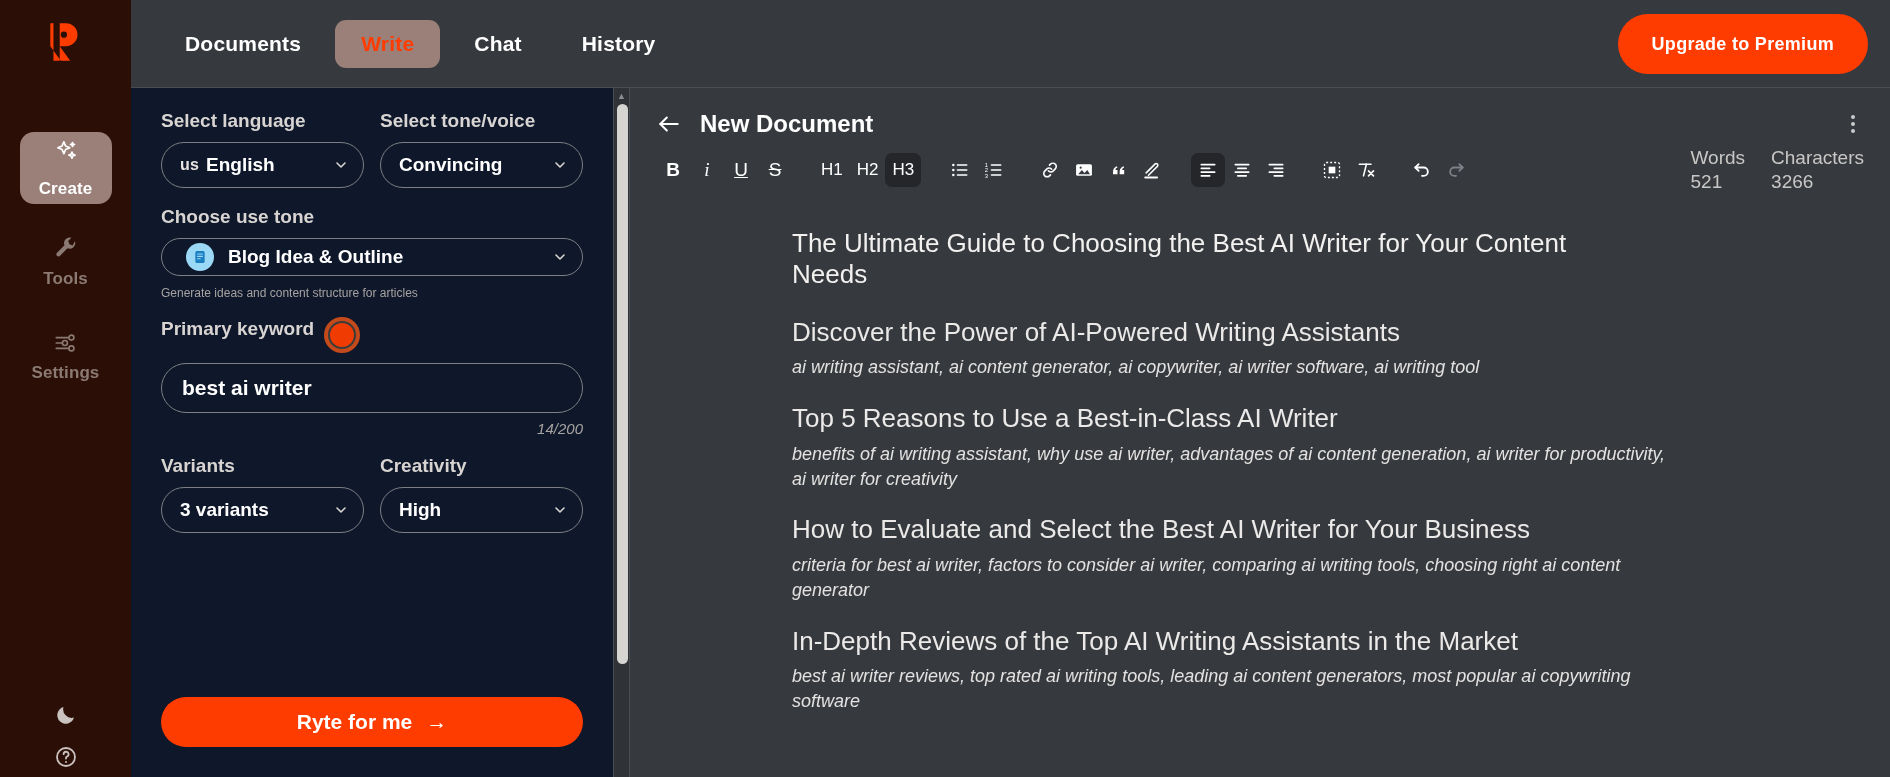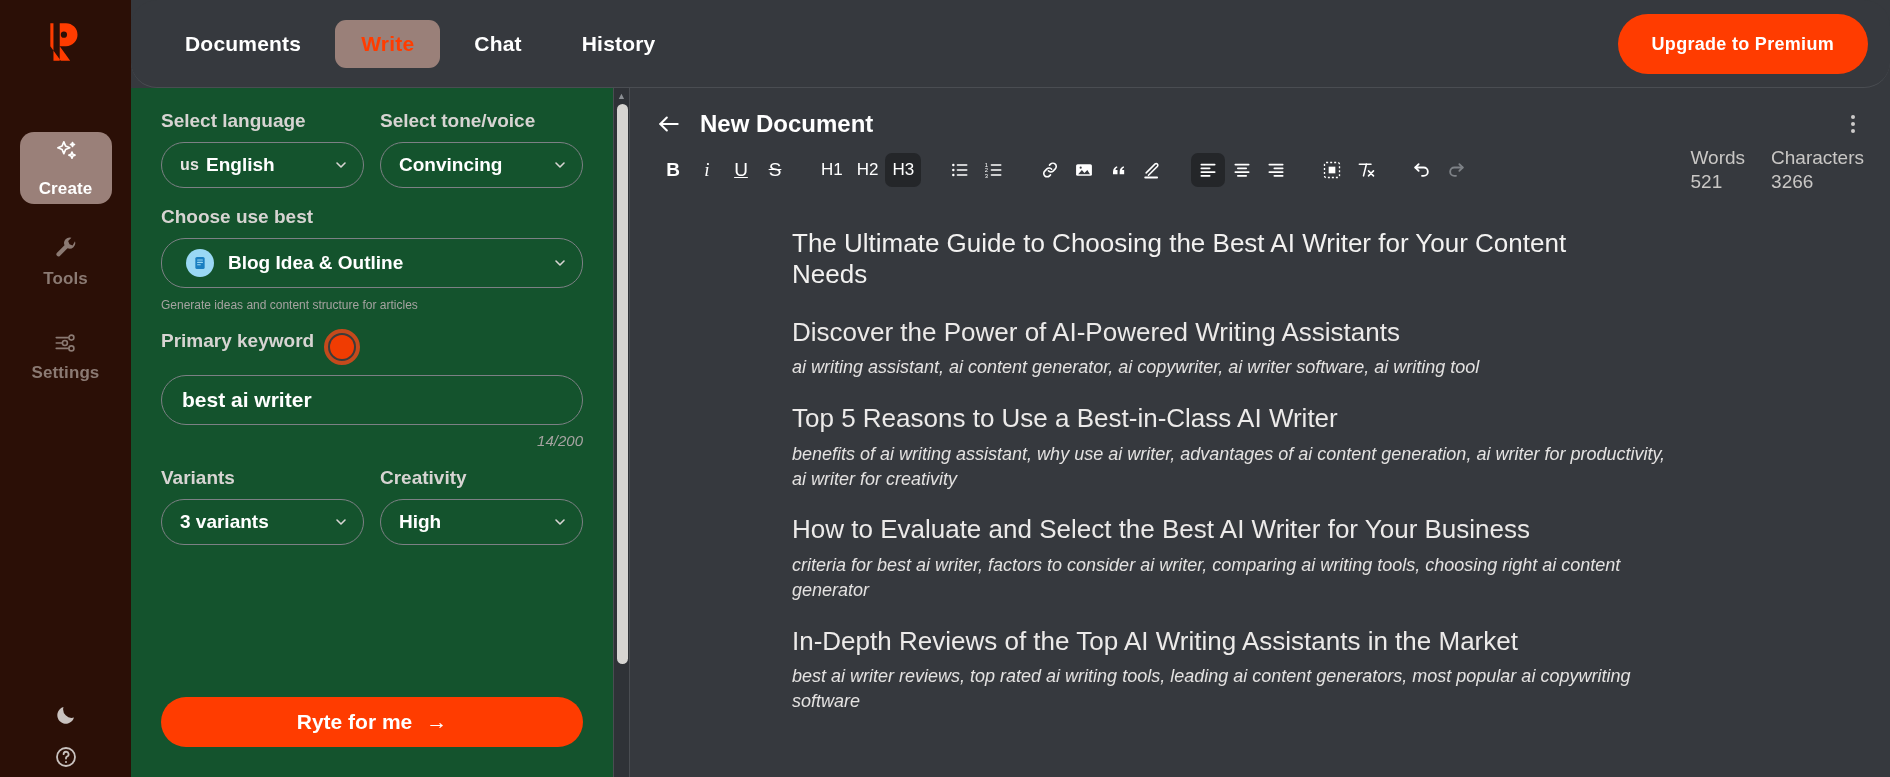--- a/index.html
+++ b/index.html
@@ -42,21 +42,20 @@
 
   
   .right-col { flex: 1; display: flex; flex-direction: column; min-width: 0; }
   .topbar {
     height: 88px; min-height: 88px;
     background: #36393e;
     display: flex; align-items: center;
     border-bottom: 1px solid #4a4d52;
     padding-left: 28px; padding-right: 28px;
     position: relative;
-    border-radius: 26px;
   }
   .nav { display: flex; align-items: center; gap: 8px; }
   .nav-item {
     font-size: 21px; font-weight: 700; color: #ffffff;
     padding: 12px 26px; border-radius: 11px; cursor: pointer;
     letter-spacing: .2px; white-space: nowrap;
   }
   .nav-item.active { background: #9a8079; color: #ff3c00; }
   .upgrade-btn {
     position: absolute; right: 22px; top: 14px;
@@ -67,21 +66,21 @@
     font-size: 18px; font-weight: 700; letter-spacing: .3px;
     cursor: pointer; white-space: nowrap;
   }
 
   
   .body-row { flex: 1; display: flex; min-height: 0; position: relative; }
 
   
   .form-panel {
     width: 482px; min-width: 482px;
-    background: #14532d;
+    background: #0f172a;
     padding: 22px 30px 0 30px;
     position: relative; height: 100%;
   }
   .fld-label {
     font-size: 19px; font-weight: 700; color: #d7d4d2;
     margin-bottom: 10px; display: block; white-space: nowrap;
   }
   .row2 { display: flex; gap: 16px; }
   .col { flex: 1; min-width: 0; }
   .select {
@@ -91,21 +90,21 @@
   }
   .select .sel-text {
     flex: 1; font-size: 19px; font-weight: 700; color: #ffffff;
     white-space: nowrap; overflow: hidden; text-overflow: ellipsis;
   }
   .flag-us {
     font-size: 16px; font-weight: 700; color: #e6e3e1;
     margin-right: 7px; letter-spacing: .2px;
   }
   .chev { width: 16px; height: 16px; color: #d8d5d3; flex: none; margin-left: 6px; }
-  .usecase-select { height: 50px; padding-left: 24px; }
+  .usecase-select { height: 38px; padding-left: 24px; }
   .uc-icon {
     width: 28px; height: 28px; border-radius: 50%;
     background: #9ad8f5; display: flex; align-items: center; justify-content: center;
     margin-right: 14px; flex: none;
   }
   .helper {
     font-size: 12px; color: #a6a3a1; line-height: 1.35;
     margin-top: 9px; margin-bottom: 16px; max-width: 330px;
   }
   .kw-label-row { display: flex; align-items: center; position: relative; margin-bottom: 10px; }
@@ -299,21 +298,21 @@
               <span class="chev">
                 <svg viewBox="0 0 24 24" fill="none" stroke="currentColor" stroke-width="2.4" stroke-linecap="round" stroke-linejoin="round">
                     <polyline points="6 9 12 15 18 9"></polyline>
                   </svg>
               </span>
             </div>
           </div>
         </div>
 
         <div style="margin-top:18px">
-          <span class="fld-label">Choose use best</span>
+          <span class="fld-label">Choose use tone</span>
           <div class="select usecase-select">
             <span class="uc-icon">
               <svg viewBox="0 0 24 24" width="16" height="16" fill="#1a7fc1" aria-hidden="true">
                 <rect x="5" y="3" width="14" height="18" rx="2.4"></rect>
                 <rect x="7.6" y="6.6" width="8.8" height="1.7" rx=".8" fill="#9ad8f5"></rect>
                 <rect x="7.6" y="10.2" width="8.8" height="1.7" rx=".8" fill="#9ad8f5"></rect>
                 <rect x="7.6" y="13.8" width="5.6" height="1.7" rx=".8" fill="#9ad8f5"></rect>
               </svg>
             </span>
             <span class="sel-text">Blog Idea &amp; Outline</span>

